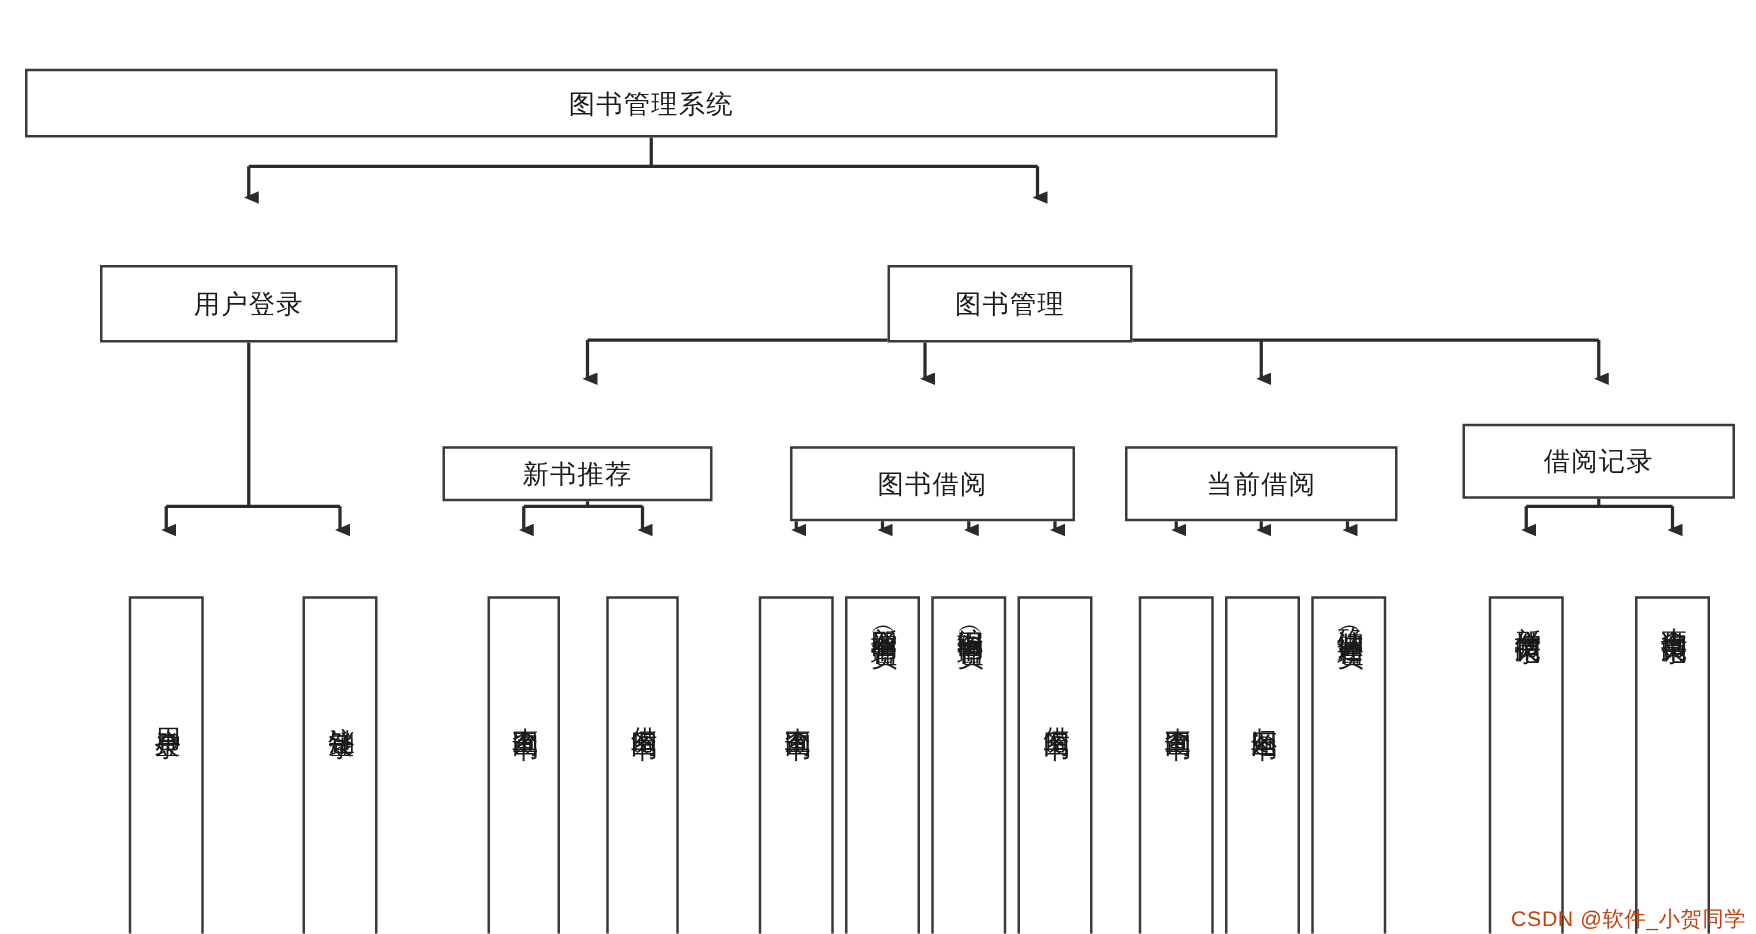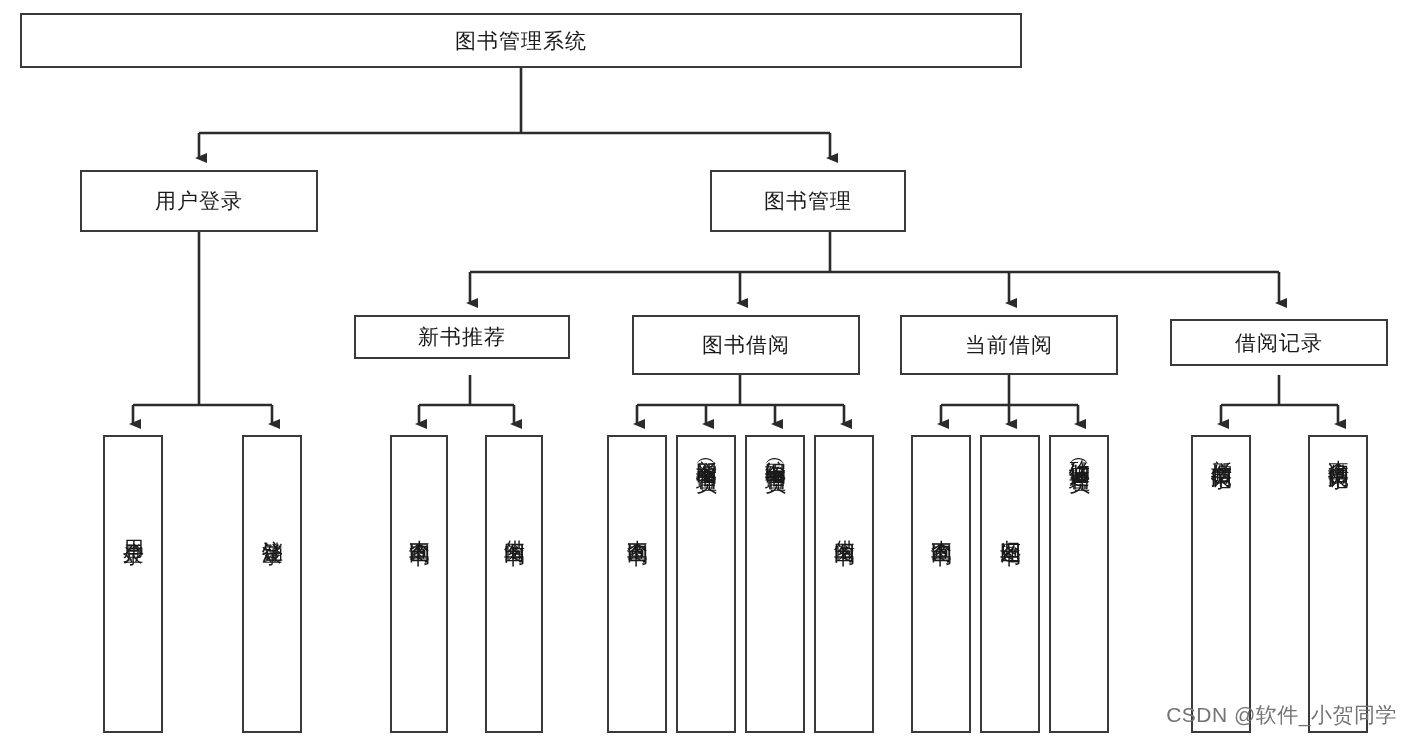--- a/index.html
+++ b/index.html
@@ -27,20 +27,21 @@
   }
   .node {
     position: absolute;
     box-sizing: border-box;
     border: 2px solid #3a3a3a;
     background: #ffffff;
     display: flex;
     align-items: center;
     justify-content: center;
     color: #1a1a1a;
+    margin-top: 42px;
   }
   .node.h {
     font-size: 21px;
     letter-spacing: 1px;
   }
   .node.leaf {
     align-items: flex-start;
     justify-content: center;
     padding-top: 6px;
   }
@@ -55,23 +56,23 @@
   }
   .leaf-mid .vlabel {
     margin-top: 0;
   }
   .leaf-low .vlabel {
     margin-top: 80px;
   }
   .watermark {
     position: absolute;
     right: 8px;
-    bottom: 18px;
-    font-size: 21px;
-    color: #737373;
+    bottom: 0;
+    font-size: 17px;
+    color: #c2410c;
     letter-spacing: 0.5px;
     white-space: nowrap;
   }
 </style>
 </head>
 <body>
 
 <div id="canvas">
 
   <svg class="connectors" viewBox="0 0 1405 747">
@@ -137,21 +138,21 @@
 
   <div class="node h" style="left:354px; top:315px; width:216px; height:44px;">
     <span>新书推荐</span>
   </div>
   <div class="node h" style="left:632px; top:315px; width:228px; height:60px;">
     <span>图书借阅</span>
   </div>
   <div class="node h" style="left:900px; top:315px; width:218px; height:60px;text-align:center;">
     <span>当前借阅</span>
   </div>
-  <div class="node h" style="left:1170px; top:319px; width:218px; height:47px;">
+  <div class="node h" style="left:1170px; top:297px; width:218px; height:60px;">
     <span>借阅记录</span>
   </div>
 
   <div class="node leaf leaf-low" style="left:103px; top:435px; width:60px; height:298px;">
     <span class="vlabel">用户登录</span>
   </div>
   <div class="node leaf leaf-low" style="left:242px; top:435px; width:60px; height:298px;">
     <span class="vlabel">注销登录</span>
   </div>
 

